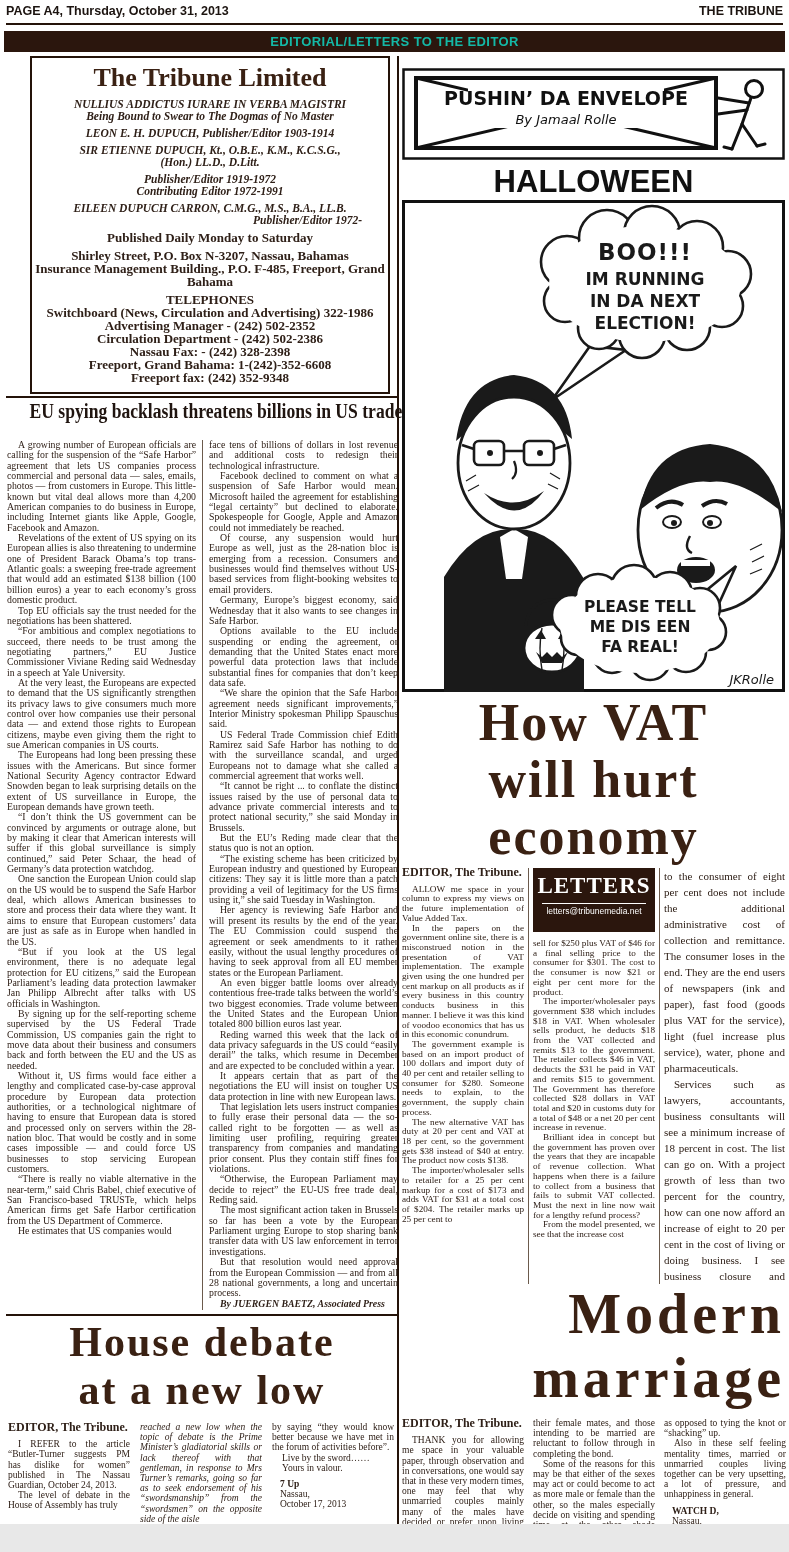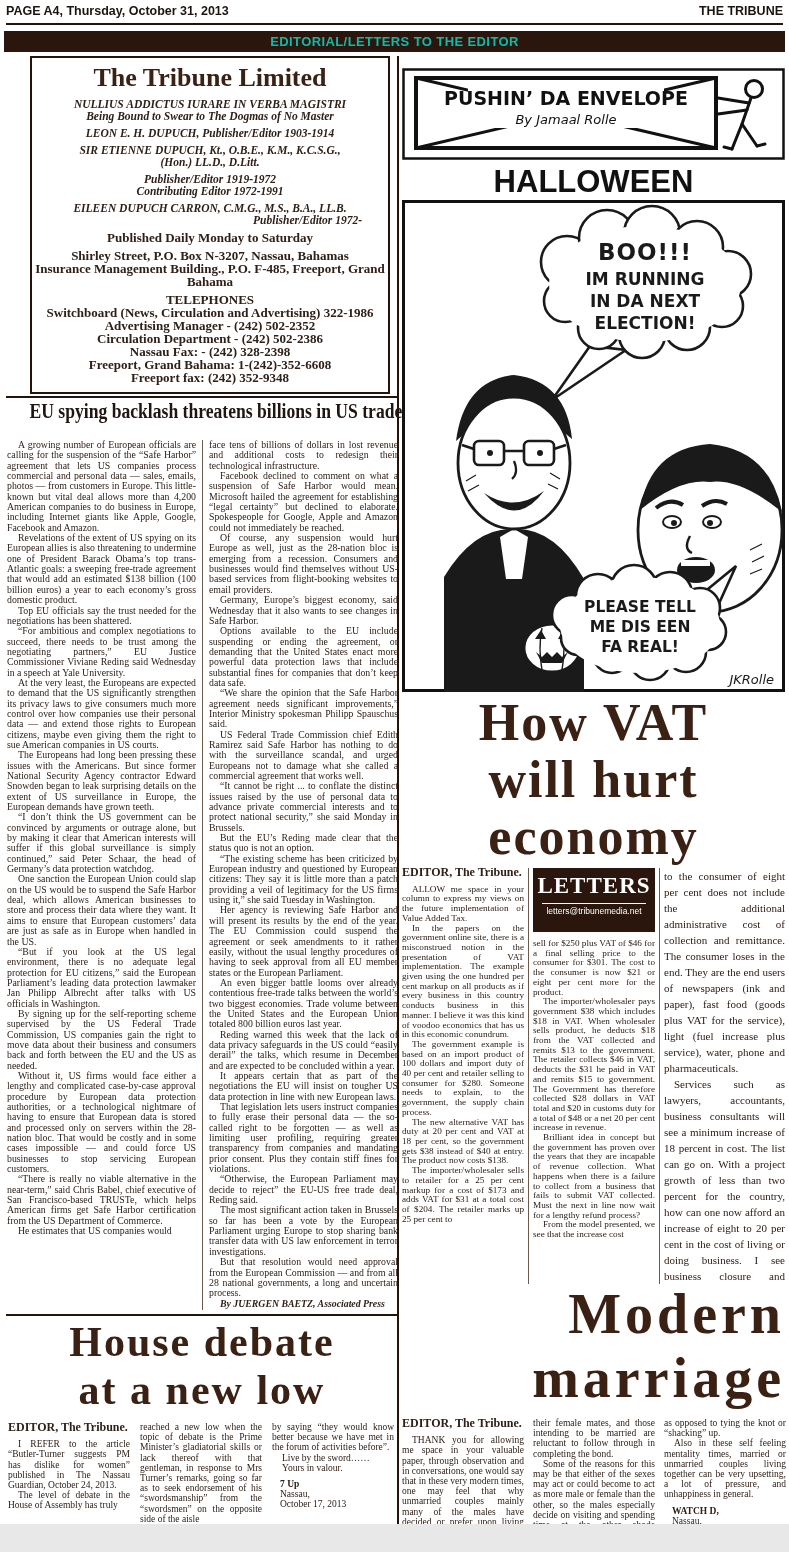--- a/index.html
+++ b/index.html
@@ -52,21 +52,21 @@
   .cont p:first-child { text-indent:0; }
   .sig { margin-top:6px; margin-left:8px; }
   .sig .sig-name { font-weight:bold; }
   
   .house-head { position:absolute; left:0; top:1262px; width:392px; text-align:center;
                 color:#3a2113; }
   .house-head p { font-size:42px; line-height:48px; font-weight:bold; letter-spacing:2px; }
   .house-cols { position:absolute; left:0; top:1366px; width:392px; height:114px; }
   .h-col { position:absolute; top:0; width:122px; height:114px; overflow:hidden;
            font-size:9.5px; line-height:10.2px; text-align:justify; }
-  .h-col1{ left:2px; } .h-col2{ left:134px; } .h-col3{ left:266px; }
+  .h-col1{ left:2px; } .h-col2{ left:134px;font-style:italic; } .h-col3{ left:266px; }
   
   .cartoon-header { position:absolute; left:0; top:0; width:383px; height:92px; }
   .halloween { position:absolute; left:0; top:96px; width:383px; text-align:center;
                font-family:"Liberation Sans",sans-serif; font-weight:bold; font-size:31px;
                letter-spacing:0; color:#111; }
   .cartoon-panel { position:absolute; left:0; top:132px; width:383px; height:492px; }
   
   .vat-head { position:absolute; left:0; top:626px; width:383px; text-align:center; color:#3a2113; }
   .vat-head p { font-size:52px; line-height:57px; font-weight:bold; letter-spacing:2px; }
   .vat-cols { position:absolute; left:0; top:800px; width:383px; height:416px; }

